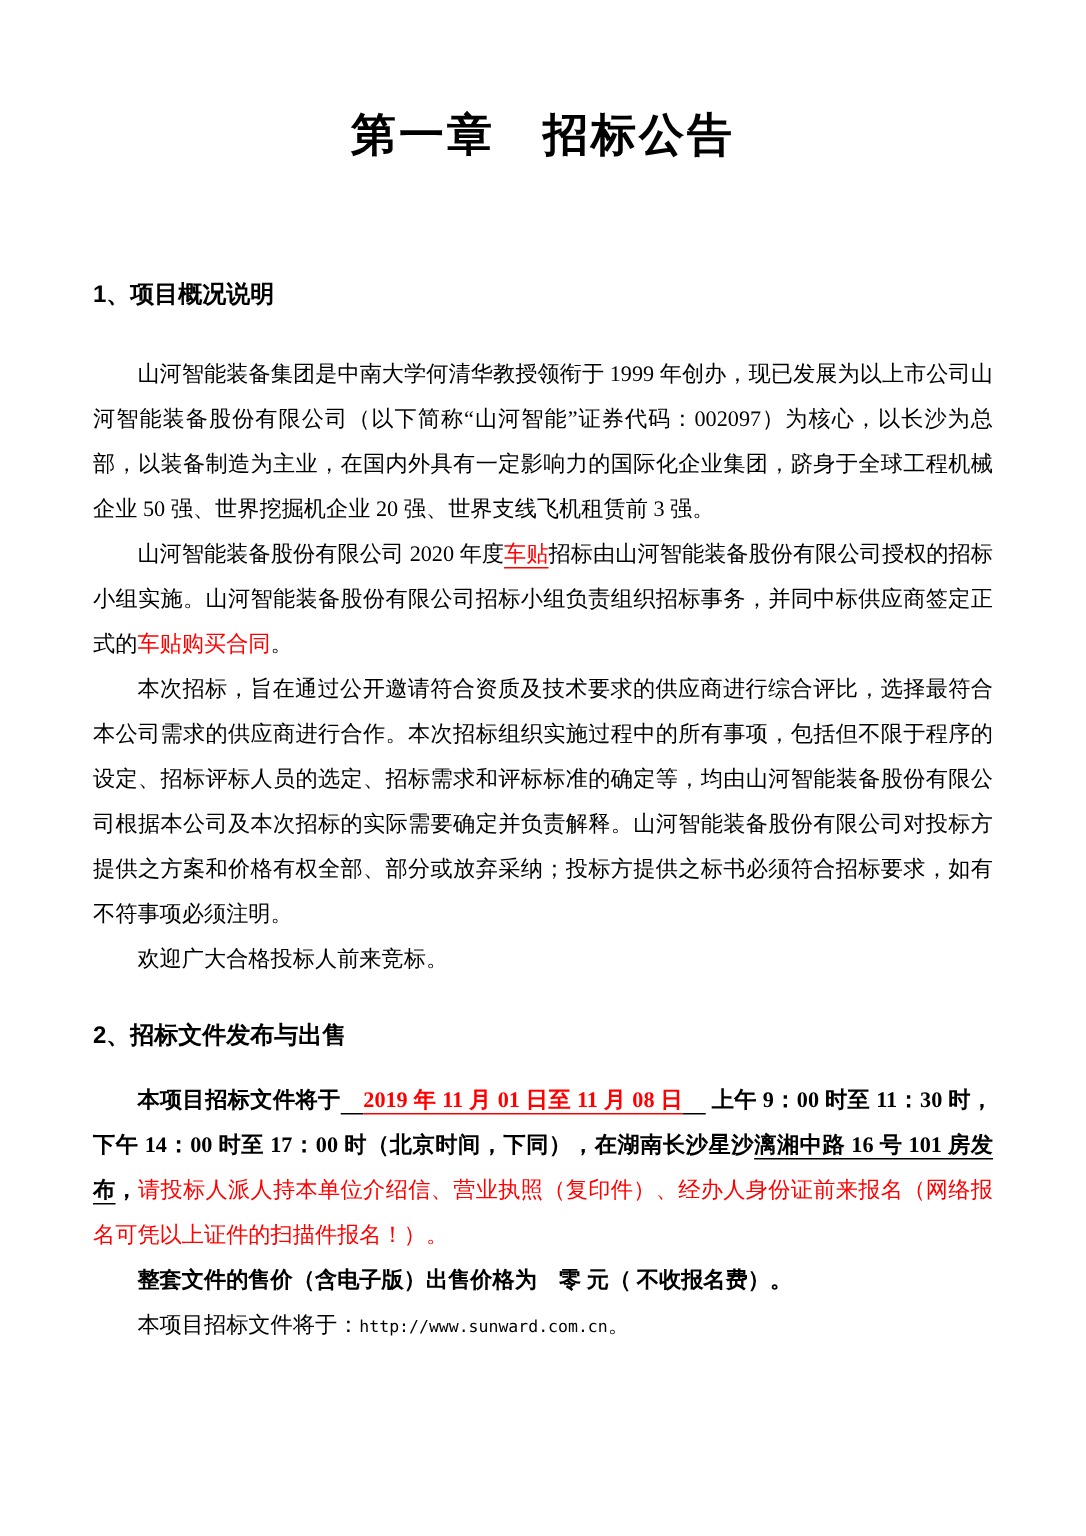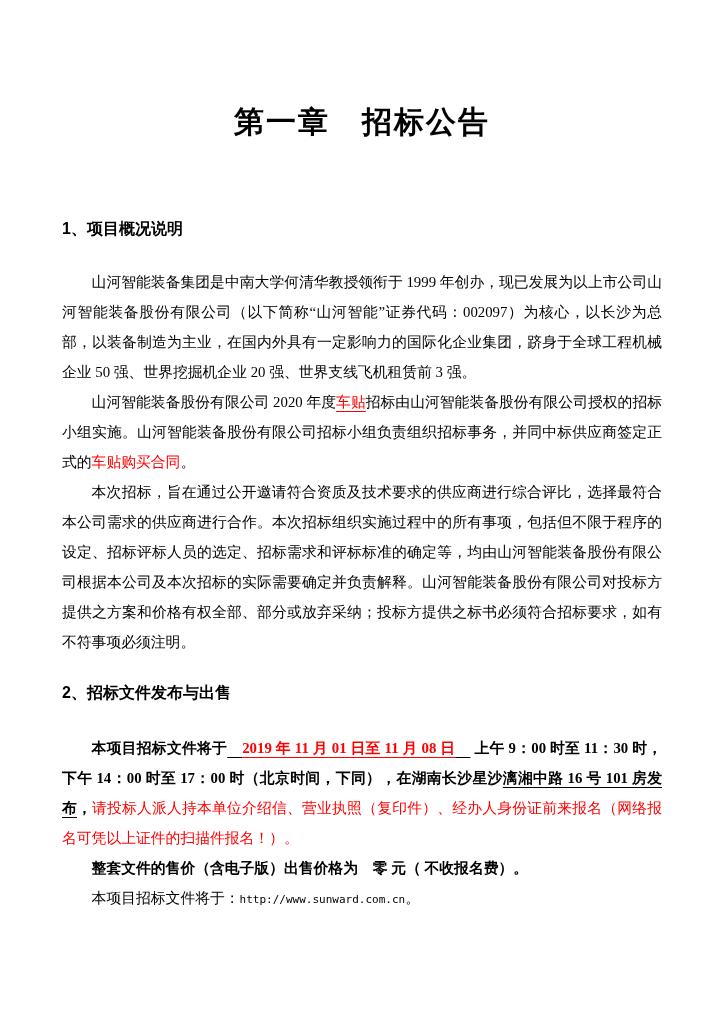--- a/index.html
+++ b/index.html
@@ -5,38 +5,38 @@
   html, body { margin: 0; padding: 0; background: #ffffff; }
   body {
     width: 724px; height: 1024px;
     font-family: "Liberation Serif", "DejaVu Serif", serif;
     color: #000000;
     overflow: hidden;
   }
   .page {
     box-sizing: border-box;
     width: 724px; height: 837px;
-    padding: 102px 62px 0 62px;
+    padding: 70px 62px 0 62px;
   }
   .doc-title {
     text-align: center;
     font-size: 30px;
     font-weight: bold;
     letter-spacing: 2px;
     margin: 0 0 74px 0;
     font-family: "Liberation Serif", "DejaVu Serif", serif;
   }
   .sec-heading {
     font-family: "Liberation Sans", "DejaVu Sans", sans-serif;
     font-size: 16px;
     font-weight: bold;
     line-height: 24px;
     margin: 0 0 26px 0;
   }
-  .sec-heading.second { margin-top: 24px; margin-bottom: 28px; }
+  .sec-heading.second { margin-top: 24px; margin-bottom: 16px; }
   p.body {
     font-size: 14.8px;
     line-height: 30px;
     text-align: justify;
     text-indent: 2em;
     margin: 0;
   }
   .red { color: #ff0000; }
   .u-red { text-decoration: underline; text-decoration-color: #ff0000; text-underline-offset: 4px; }
   .u-black { text-decoration: underline; text-decoration-color: #000000; text-underline-offset: 4px; }
@@ -54,20 +54,21 @@
   <h1 class="doc-title">第一章　招标公告</h1>
 
   <h2 class="sec-heading">1、项目概况说明</h2>
 
   <p class="body">山河智能装备集团是中南大学何清华教授领衔于 1999 年创办，现已发展为以上市公司山河智能装备股份有限公司（以下简称“山河智能”证券代码：002097）为核心，以长沙为总部，以装备制造为主业，在国内外具有一定影响力的国际化企业集团，跻身于全球工程机械企业 50 强、世界挖掘机企业 20 强、世界支线飞机租赁前 3 强。</p>
 
   <p class="body"><span>山河智能装备股份有限公司 2020 年度</span><span class="red u-red">车贴</span><span>招标由山河智能装备股份有限公司授权的招标小组实施。山河智能装备股份有限公司招标小组负责组织招标事务，并同中标供应商签定正式的</span><span class="red">车贴购买合同</span><span>。</span></p>
 
   <p class="body">本次招标，旨在通过公开邀请符合资质及技术要求的供应商进行综合评比，选择最符合本公司需求的供应商进行合作。本次招标组织实施过程中的所有事项，包括但不限于程序的设定、招标评标人员的选定、招标需求和评标标准的确定等，均由山河智能装备股份有限公司根据本公司及本次招标的实际需要确定并负责解释。山河智能装备股份有限公司对投标方提供之方案和价格有权全部、部分或放弃采纳；投标方提供之标书必须符合招标要求，如有不符事项必须注明。</p>
 
+  <p class="body">欢迎广大合格投标人前来竞标。</p>
 
   <h2 class="sec-heading second">2、招标文件发布与出售</h2>
 
   <p class="body"><span class="bold">本项目招标文件将于</span><span class="u-black">　</span><span class="red bold u-red">2019 年 11 月 01 日至 11 月 08 日</span><span class="u-black">　</span><span class="bold"> 上午 9：00 时至 11：30 时，下午 14：00 时至 17：00 时（北京时间，下同），在湖南长沙星沙</span><span class="bold u-black">漓湘中路 16 号 101 房发布</span><span class="bold">，</span><span class="red">请投标人派人持本单位介绍信、营业执照（复印件）、经办人身份证前来报名（网络报名可凭以上证件的扫描件报名！）。</span></p>
 
   <p class="body bold">整套文件的售价（含电子版）出售价格为　零 元（ 不收报名费）。</p>
 
   <p class="body"><span>本项目招标文件将于：</span><span class="mono">http://www.sunward.com.cn</span><span>。</span></p>
 
 

